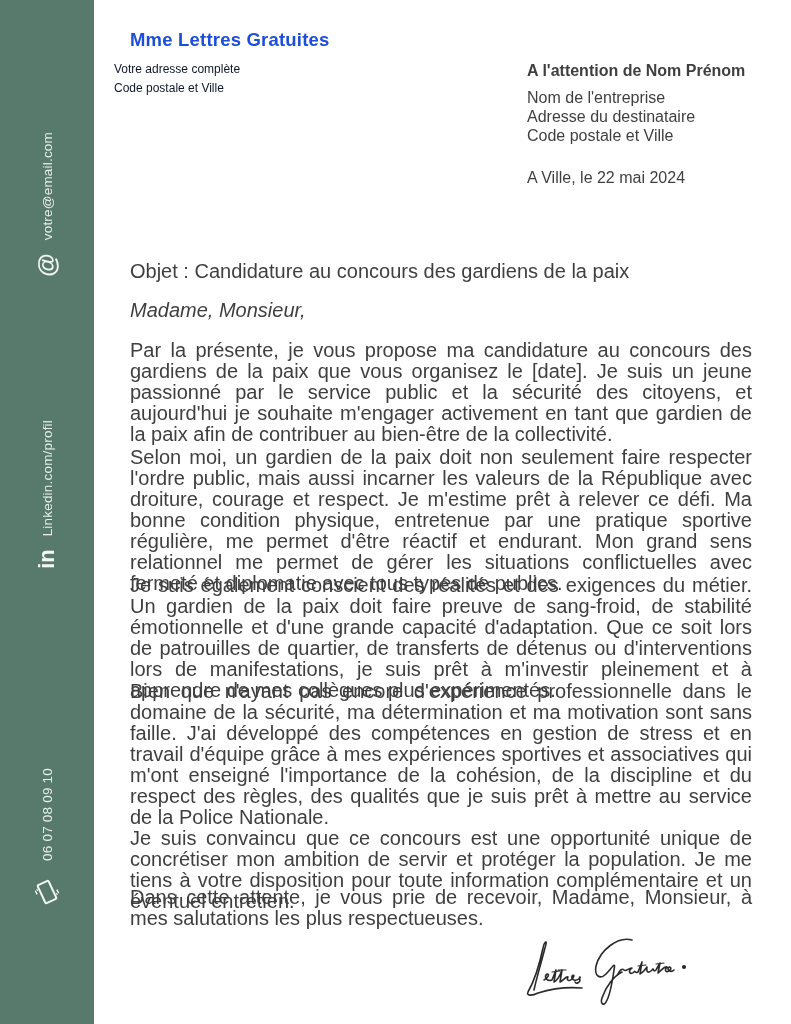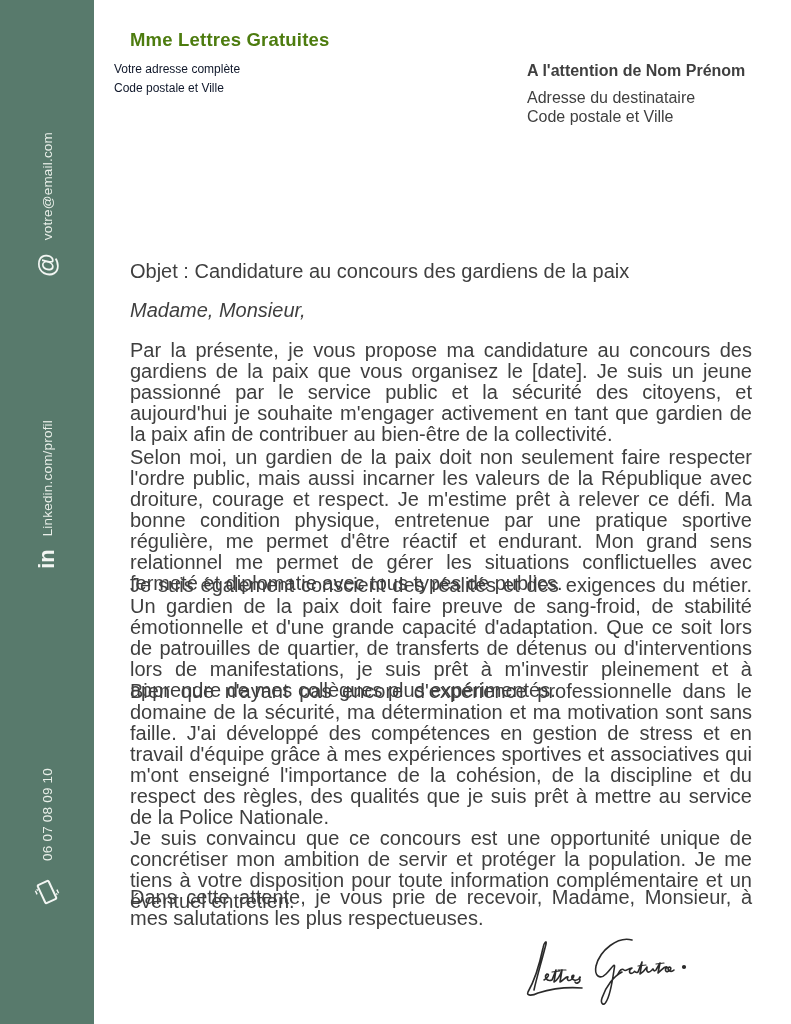--- a/index.html
+++ b/index.html
@@ -57,21 +57,21 @@
       font-weight: bold;
       transform: rotate(-90deg);
     }
 
     .sender-name {
       position: absolute;
       left: 130px;
       top: 29px;
       font-size: 18.5px;
       font-weight: bold;
-      color: #4d7c0f;
+      color: #1d4ed8;
       letter-spacing: 0.2px;
     }
     .sender-addr {
       position: absolute;
       left: 114px;
       top: 60px;
       font-size: 12px;
       line-height: 19px;
       color: #0f172a;
     }
@@ -148,22 +148,24 @@
 </div>
 
 <div class="sender-name">Mme Lettres Gratuites</div>
 <div class="sender-addr">
   <div>Votre adresse complète</div>
   <div>Code postale et Ville</div>
 </div>
 
 <div class="recipient">
   <div class="attn">A l'attention de Nom Prénom</div>
+  <div>Nom de l'entreprise</div>
   <div>Adresse du destinataire</div>
   <div>Code postale et Ville</div>
+  <div class="date">A Ville, le 22 mai 2024</div>
 </div>
 
 <div class="body-block subject">Objet : Candidature au concours des gardiens de la paix</div>
 <div class="body-block greeting">Madame, Monsieur,</div>
 <div class="body-block p p1">Par la présente, je vous propose ma candidature au concours des gardiens de la paix que vous organisez le [date]. Je suis un jeune passionné par le service public et la sécurité des citoyens, et aujourd'hui je souhaite m'engager activement en tant que gardien de la paix afin de contribuer au bien-être de la collectivité.</div>
 <div class="body-block p p2">Selon moi, un gardien de la paix doit non seulement faire respecter l'ordre public, mais aussi incarner les valeurs de la République avec droiture, courage et respect. Je m'estime prêt à relever ce défi. Ma bonne condition physique, entretenue par une pratique sportive régulière, me permet d'être réactif et endurant. Mon grand sens relationnel me permet de gérer les situations conflictuelles avec fermeté et diplomatie avec tous types de publics.</div>
 <div class="body-block p p3">Je suis également conscient des réalités et des exigences du métier. Un gardien de la paix doit faire preuve de sang-froid, de stabilité émotionnelle et d'une grande capacité d'adaptation. Que ce soit lors de patrouilles de quartier, de transferts de détenus ou d'interventions lors de manifestations, je suis prêt à m'investir pleinement et à apprendre de mes collègues plus expérimentés.</div>
 <div class="body-block p p4">Bien que n'ayant pas encore d'expérience professionnelle dans le domaine de la sécurité, ma détermination et ma motivation sont sans faille. J'ai développé des compétences en gestion de stress et en travail d'équipe grâce à mes expériences sportives et associatives qui m'ont enseigné l'importance de la cohésion, de la discipline et du respect des règles, des qualités que je suis prêt à mettre au service de la Police Nationale.</div>
 <div class="body-block p p5">Je suis convaincu que ce concours est une opportunité unique de concrétiser mon ambition de servir et protéger la population. Je me tiens à votre disposition pour toute information complémentaire et un éventuel entretien.</div>
 <div class="body-block p p6">Dans cette attente, je vous prie de recevoir, Madame, Monsieur, à mes salutations les plus respectueuses.</div>

